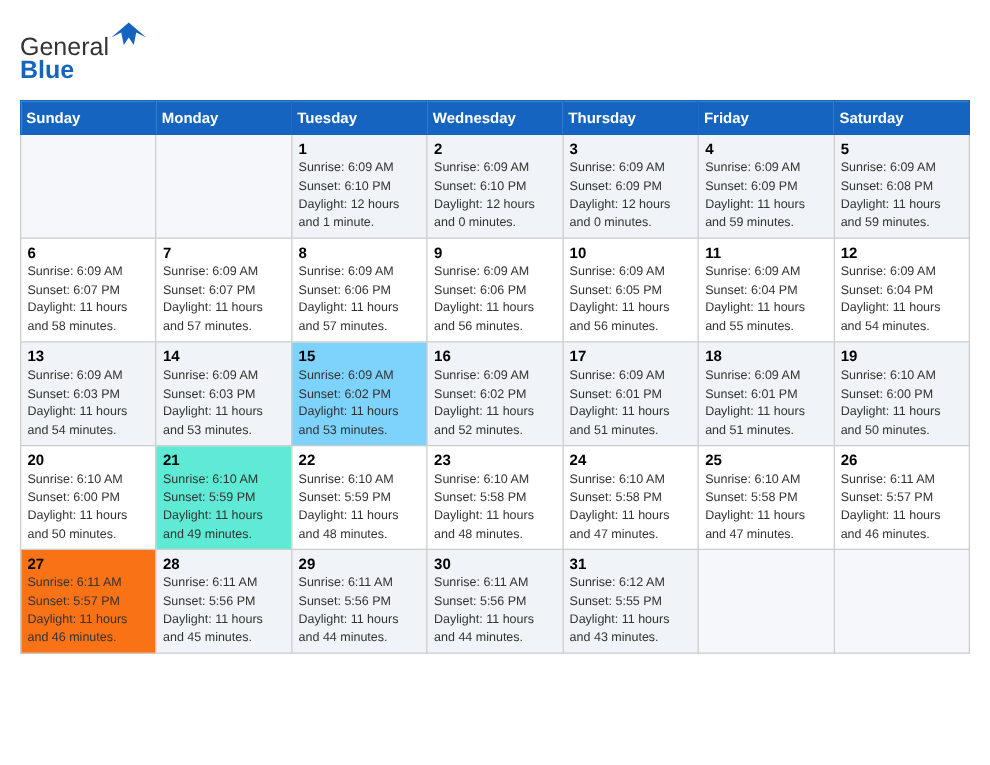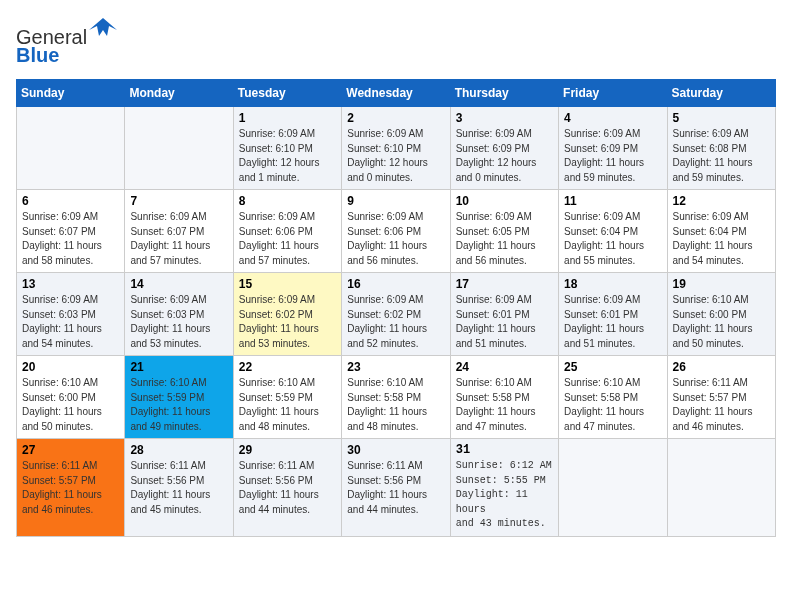--- a/index.html
+++ b/index.html
@@ -219,21 +219,21 @@
 Daylight: 11 hours
 and 54 minutes.</div>
         </td>
         <td style="background: rgb(240, 243, 248);">
           <span class="day-num">14</span>
           <div class="cell-info" style="white-space: pre-line;">Sunrise: 6:09 AM
 Sunset: 6:03 PM
 Daylight: 11 hours
 and 53 minutes.</div>
         </td>
-        <td style="background: #fef9c3;">
+        <td style="background: #7dd3fc;">
           <span class="day-num">15</span>
           <div class="cell-info" style="white-space: pre-line;">Sunrise: 6:09 AM
 Sunset: 6:02 PM
 Daylight: 11 hours
 and 53 minutes.</div>
         </td>
         <td style="background: rgb(240, 243, 248);">
           <span class="day-num">16</span>
           <div class="cell-info" style="white-space: pre-line;">Sunrise: 6:09 AM
 Sunset: 6:02 PM
@@ -263,21 +263,21 @@
         </td>
       </tr>
       <tr>
         <td style="background: rgb(255, 255, 255);">
           <span class="day-num">20</span>
           <div class="cell-info" style="white-space: pre-line;">Sunrise: 6:10 AM
 Sunset: 6:00 PM
 Daylight: 11 hours
 and 50 minutes.</div>
         </td>
-        <td style="background: #0ea5e9; margin-left: 24px;">
+        <td style="background: #5eead4; margin-left: 24px;">
           <span class="day-num">21</span>
           <div class="cell-info" style="white-space: pre-line;">Sunrise: 6:10 AM
 Sunset: 5:59 PM
 Daylight: 11 hours
 and 49 minutes.</div>
         </td>
         <td style="background: rgb(255, 255, 255); margin-top: 45px;">
           <span class="day-num">22</span>
           <div class="cell-info" style="white-space: pre-line;">Sunrise: 6:10 AM
 Sunset: 5:59 PM
@@ -335,21 +335,21 @@
 Daylight: 11 hours
 and 44 minutes.</div>
         </td>
         <td style="background: rgb(240, 243, 248);">
           <span class="day-num">30</span>
           <div class="cell-info" style="white-space: pre-line;">Sunrise: 6:11 AM
 Sunset: 5:56 PM
 Daylight: 11 hours
 and 44 minutes.</div>
         </td>
-        <td style="background: rgb(240, 243, 248); font-family: Liberation Mono, monospace;">
+        <td style="background: rgb(240, 243, 248);">
           <span class="day-num">31</span>
           <div class="cell-info" style="white-space: pre-line;">Sunrise: 6:12 AM
 Sunset: 5:55 PM
 Daylight: 11 hours
 and 43 minutes.</div>
         </td>
         <td class="empty-cell" style="background: rgb(240, 243, 248);"></td>
         <td class="empty-cell" style="background: rgb(240, 243, 248);"></td>
       </tr>
     </tbody>

